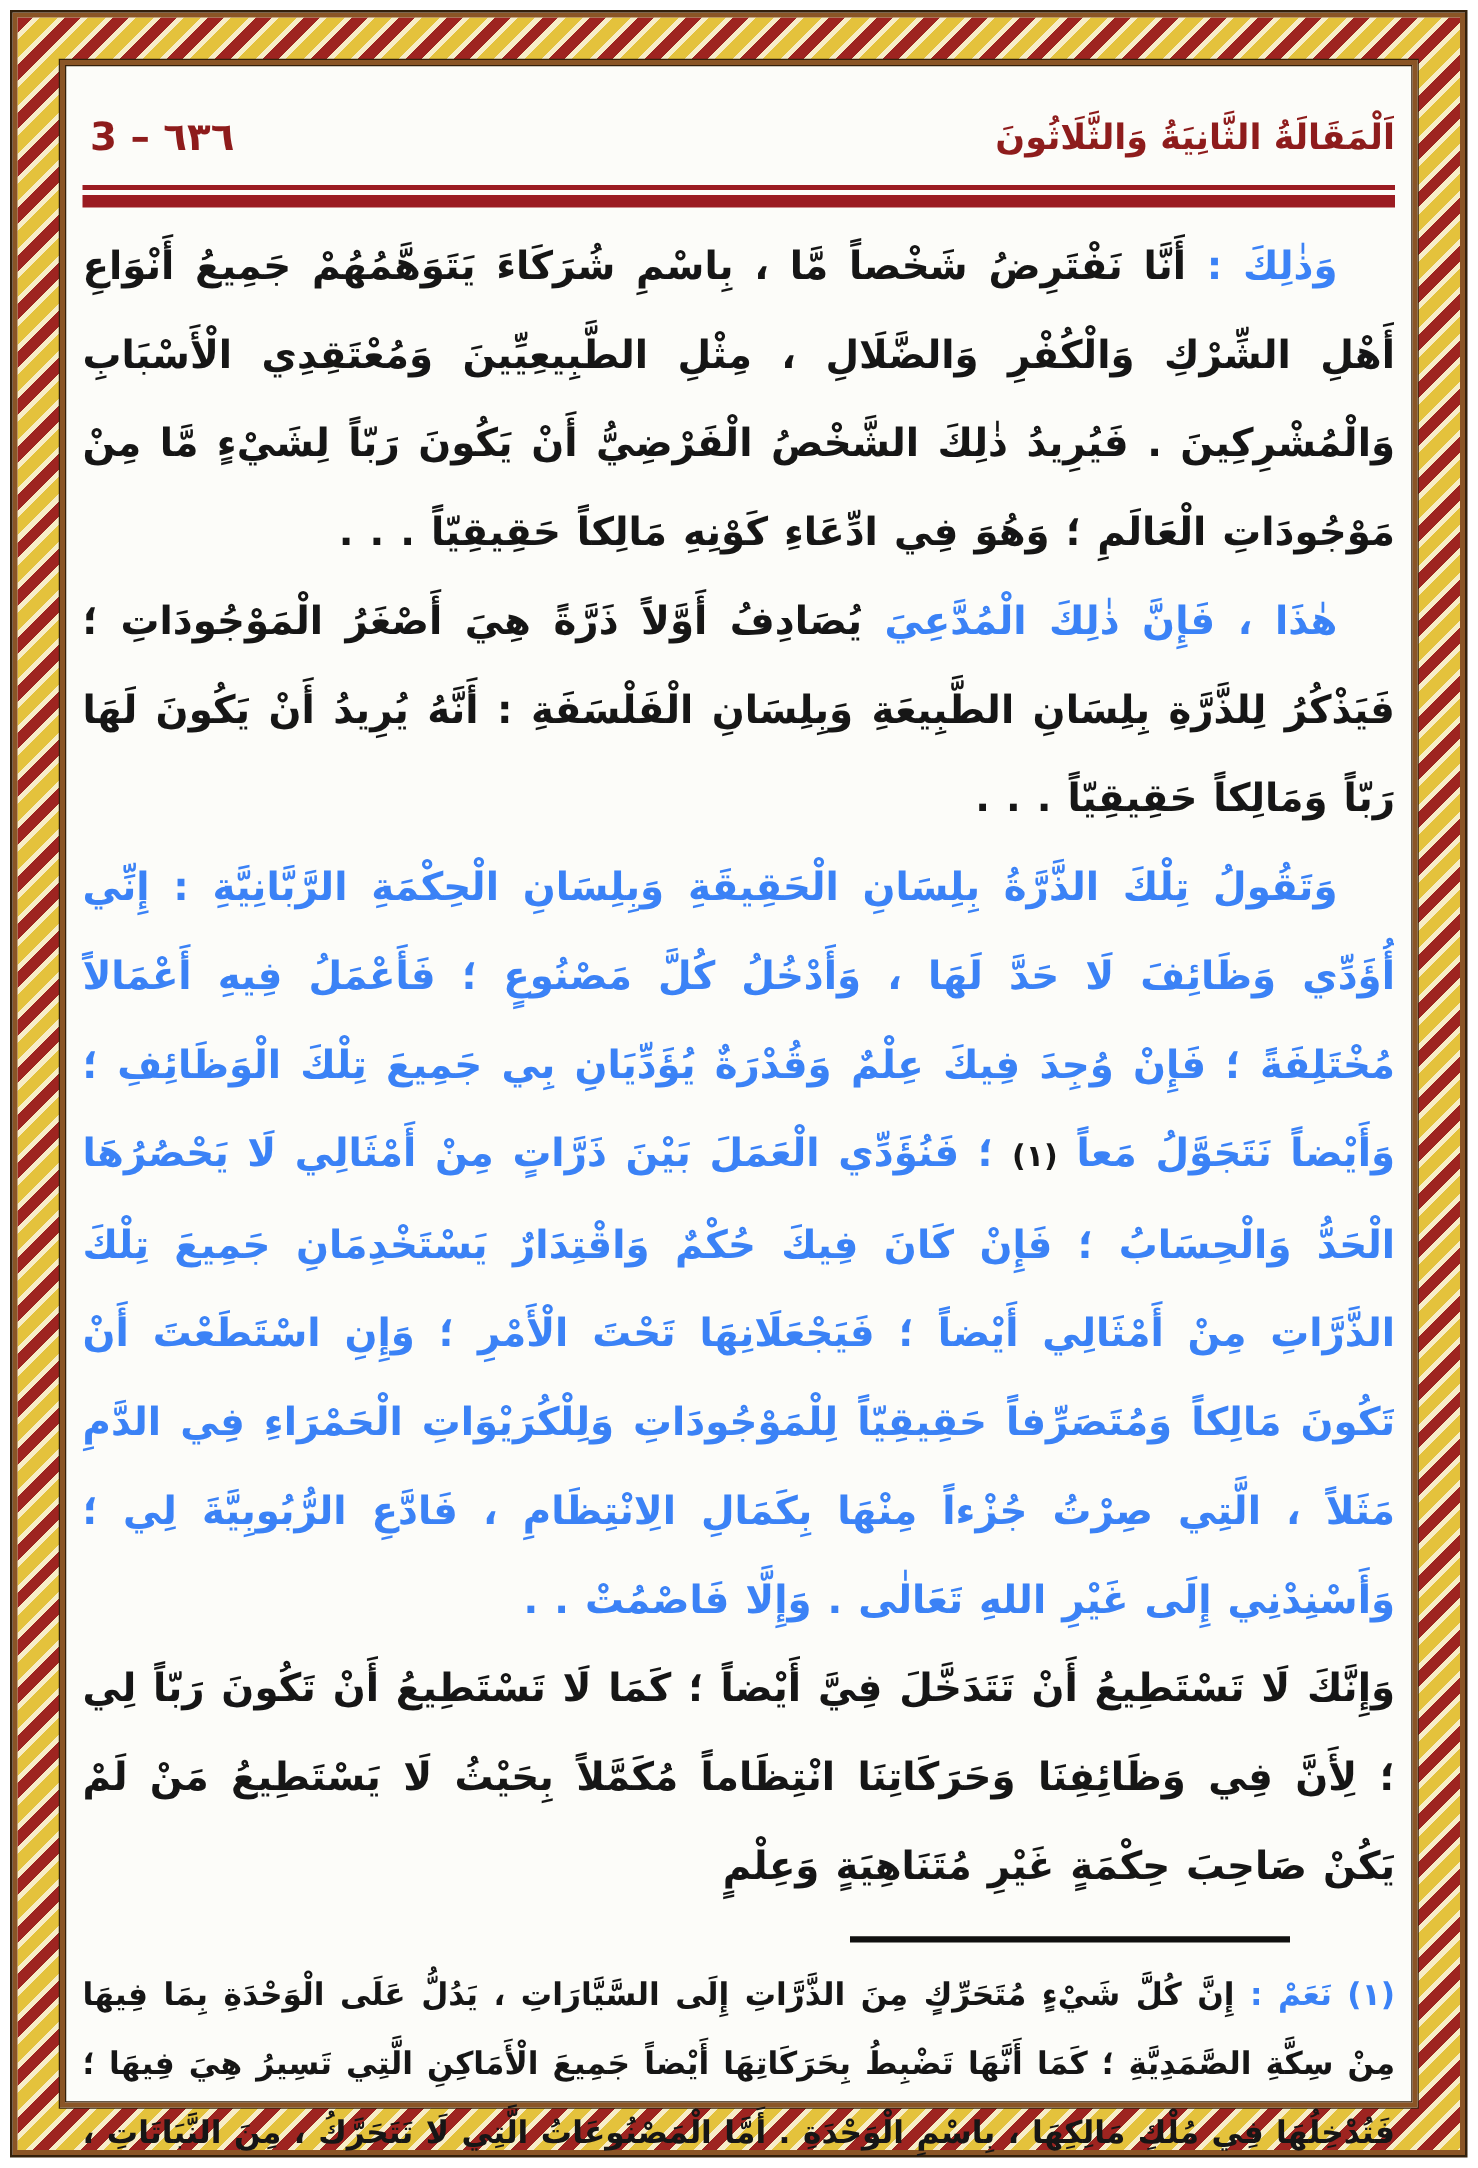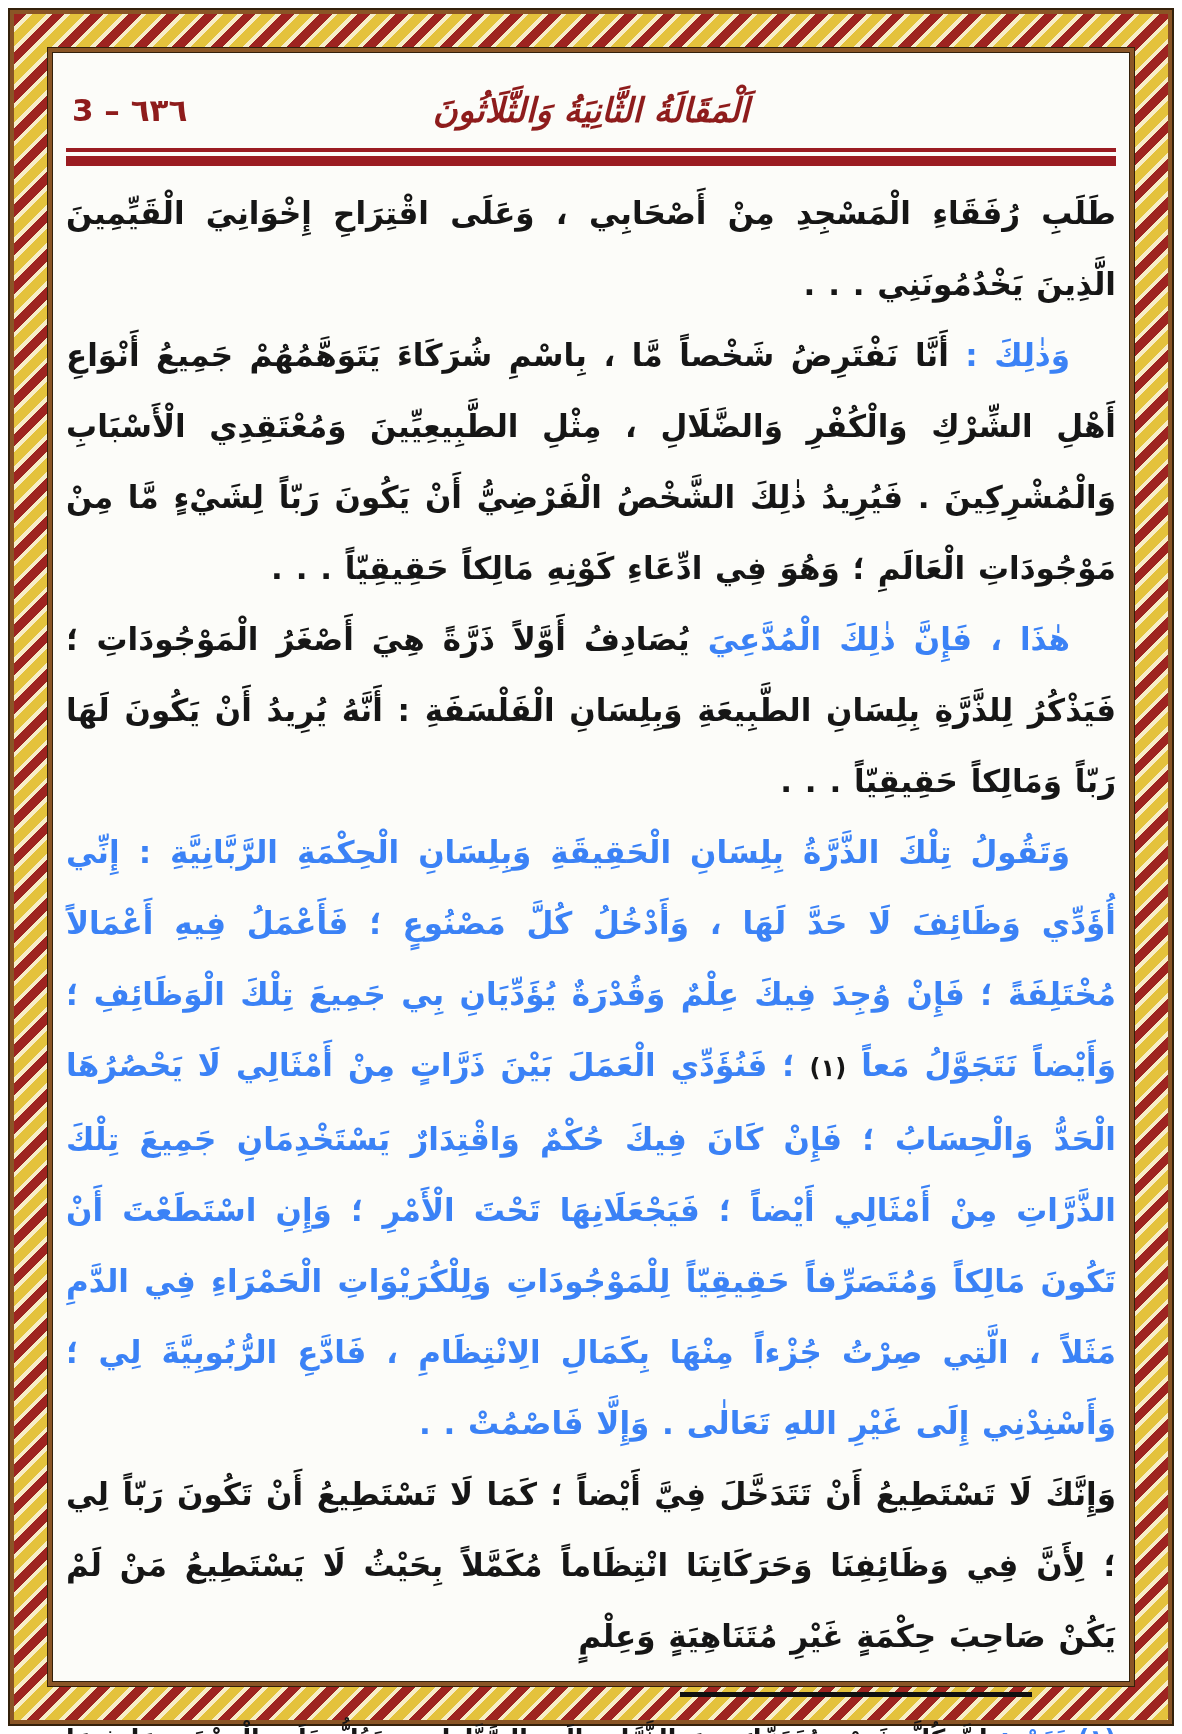--- a/index.html
+++ b/index.html
@@ -27,25 +27,23 @@
     position:absolute;inset:48px;
     background:#fcfcf9;
     border:4px solid #8a5526;
     box-shadow:0 0 0 1px #33200b, inset 0 0 0 1px #33200b;
     box-sizing:border-box;
     padding:26px 14px 0 14px;
     direction:rtl;
   }
   .header{position:relative;height:64px;}
   .title{
-    text-align:center;
-    font-size:34px;font-weight:bold;
+    font-size:28px;font-weight:bold;
     color:#8e1c1c;
     line-height:64px;
-    font-style:italic;
   }
   .page-num{
     position:absolute;left:6px;top:0;
     font-size:31px;font-weight:bold;
     color:#8e1c1c;line-height:64px;
     direction:rtl;
   }
   .rule-thin{height:4px;background:#9b1c22;margin-top:6px;}
   .rule-thick{height:10px;background:#9b1c22;margin-top:4px;}
 
@@ -85,21 +83,20 @@
   <div class="sheet">
 
     <div class="header">
       <div class="title">اَلْمَقَالَةُ الثَّانِيَةُ وَالثَّلَاثُونَ</div>
       <div class="page-num">٦٣٦ – 3</div>
     </div>
     <div class="rule-thin"></div>
     <div class="rule-thick"></div>
 
     <div class="body-text">
-      <p><span class="black">طَلَبِ رُفَقَاءِ الْمَسْجِدِ مِنْ أَصْحَابِي ، وَعَلَى اقْتِرَاحِ إِخْوَانِيَ الْقَيِّمِينَ الَّذِينَ يَخْدُمُونَنِي . . .</span></p>
 
       <p class="indent"><span class="red">وَذٰلِكَ : </span><span class="black">أَنَّا نَفْتَرِضُ شَخْصاً مَّا ، بِاسْمِ شُرَكَاءَ يَتَوَهَّمُهُمْ جَمِيعُ أَنْوَاعِ أَهْلِ الشِّرْكِ وَالْكُفْرِ وَالضَّلَالِ ، مِثْلِ الطَّبِيعِيِّينَ وَمُعْتَقِدِي الْأَسْبَابِ وَالْمُشْرِكِينَ . فَيُرِيدُ ذٰلِكَ الشَّخْصُ الْفَرْضِيُّ أَنْ يَكُونَ رَبّاً لِشَيْءٍ مَّا مِنْ مَوْجُودَاتِ الْعَالَمِ ؛ وَهُوَ فِي ادِّعَاءِ كَوْنِهِ مَالِكاً حَقِيقِيّاً . . .</span></p>
 
       <p class="indent"><span class="red">هٰذَا ، فَإِنَّ ذٰلِكَ الْمُدَّعِيَ </span><span class="black">يُصَادِفُ أَوَّلاً ذَرَّةً هِيَ أَصْغَرُ الْمَوْجُودَاتِ ؛ فَيَذْكُرُ لِلذَّرَّةِ بِلِسَانِ الطَّبِيعَةِ وَبِلِسَانِ الْفَلْسَفَةِ : أَنَّهُ يُرِيدُ أَنْ يَكُونَ لَهَا رَبّاً وَمَالِكاً حَقِيقِيّاً . . .</span></p>
 
       <p class="indent"><span class="red">وَتَقُولُ تِلْكَ الذَّرَّةُ بِلِسَانِ الْحَقِيقَةِ وَبِلِسَانِ الْحِكْمَةِ الرَّبَّانِيَّةِ : إِنِّي أُؤَدِّي وَظَائِفَ لَا حَدَّ لَهَا ، وَأَدْخُلُ كُلَّ مَصْنُوعٍ ؛ فَأَعْمَلُ فِيهِ أَعْمَالاً مُخْتَلِفَةً ؛ فَإِنْ وُجِدَ فِيكَ عِلْمٌ وَقُدْرَةٌ يُؤَدِّيَانِ بِي جَمِيعَ تِلْكَ الْوَظَائِفِ ؛ وَأَيْضاً نَتَجَوَّلُ مَعاً </span><span class="black fn-marker">(١)</span><span class="red"> ؛ فَنُؤَدِّي الْعَمَلَ بَيْنَ ذَرَّاتٍ مِنْ أَمْثَالِي لَا يَحْصُرُهَا الْحَدُّ وَالْحِسَابُ ؛ فَإِنْ كَانَ فِيكَ حُكْمٌ وَاقْتِدَارٌ يَسْتَخْدِمَانِ جَمِيعَ تِلْكَ الذَّرَّاتِ مِنْ أَمْثَالِي أَيْضاً ؛ فَيَجْعَلَانِهَا تَحْتَ الْأَمْرِ ؛ وَإِنِ اسْتَطَعْتَ أَنْ تَكُونَ مَالِكاً وَمُتَصَرِّفاً حَقِيقِيّاً لِلْمَوْجُودَاتِ وَلِلْكُرَيْوَاتِ الْحَمْرَاءِ فِي الدَّمِ مَثَلاً ، الَّتِي صِرْتُ جُزْءاً مِنْهَا بِكَمَالِ الِانْتِظَامِ ، فَادَّعِ الرُّبُوبِيَّةَ لِي ؛ وَأَسْنِدْنِي إِلَى غَيْرِ اللهِ تَعَالٰى . وَإِلَّا فَاصْمُتْ . .</span></p>
 
       <p><span class="black">وَإِنَّكَ لَا تَسْتَطِيعُ أَنْ تَتَدَخَّلَ فِيَّ أَيْضاً ؛ كَمَا لَا تَسْتَطِيعُ أَنْ تَكُونَ رَبّاً لِي ؛ لِأَنَّ فِي وَظَائِفِنَا وَحَرَكَاتِنَا انْتِظَاماً مُكَمَّلاً بِحَيْثُ لَا يَسْتَطِيعُ مَنْ لَمْ يَكُنْ صَاحِبَ حِكْمَةٍ غَيْرِ مُتَنَاهِيَةٍ وَعِلْمٍ</span></p>
     </div>
 

